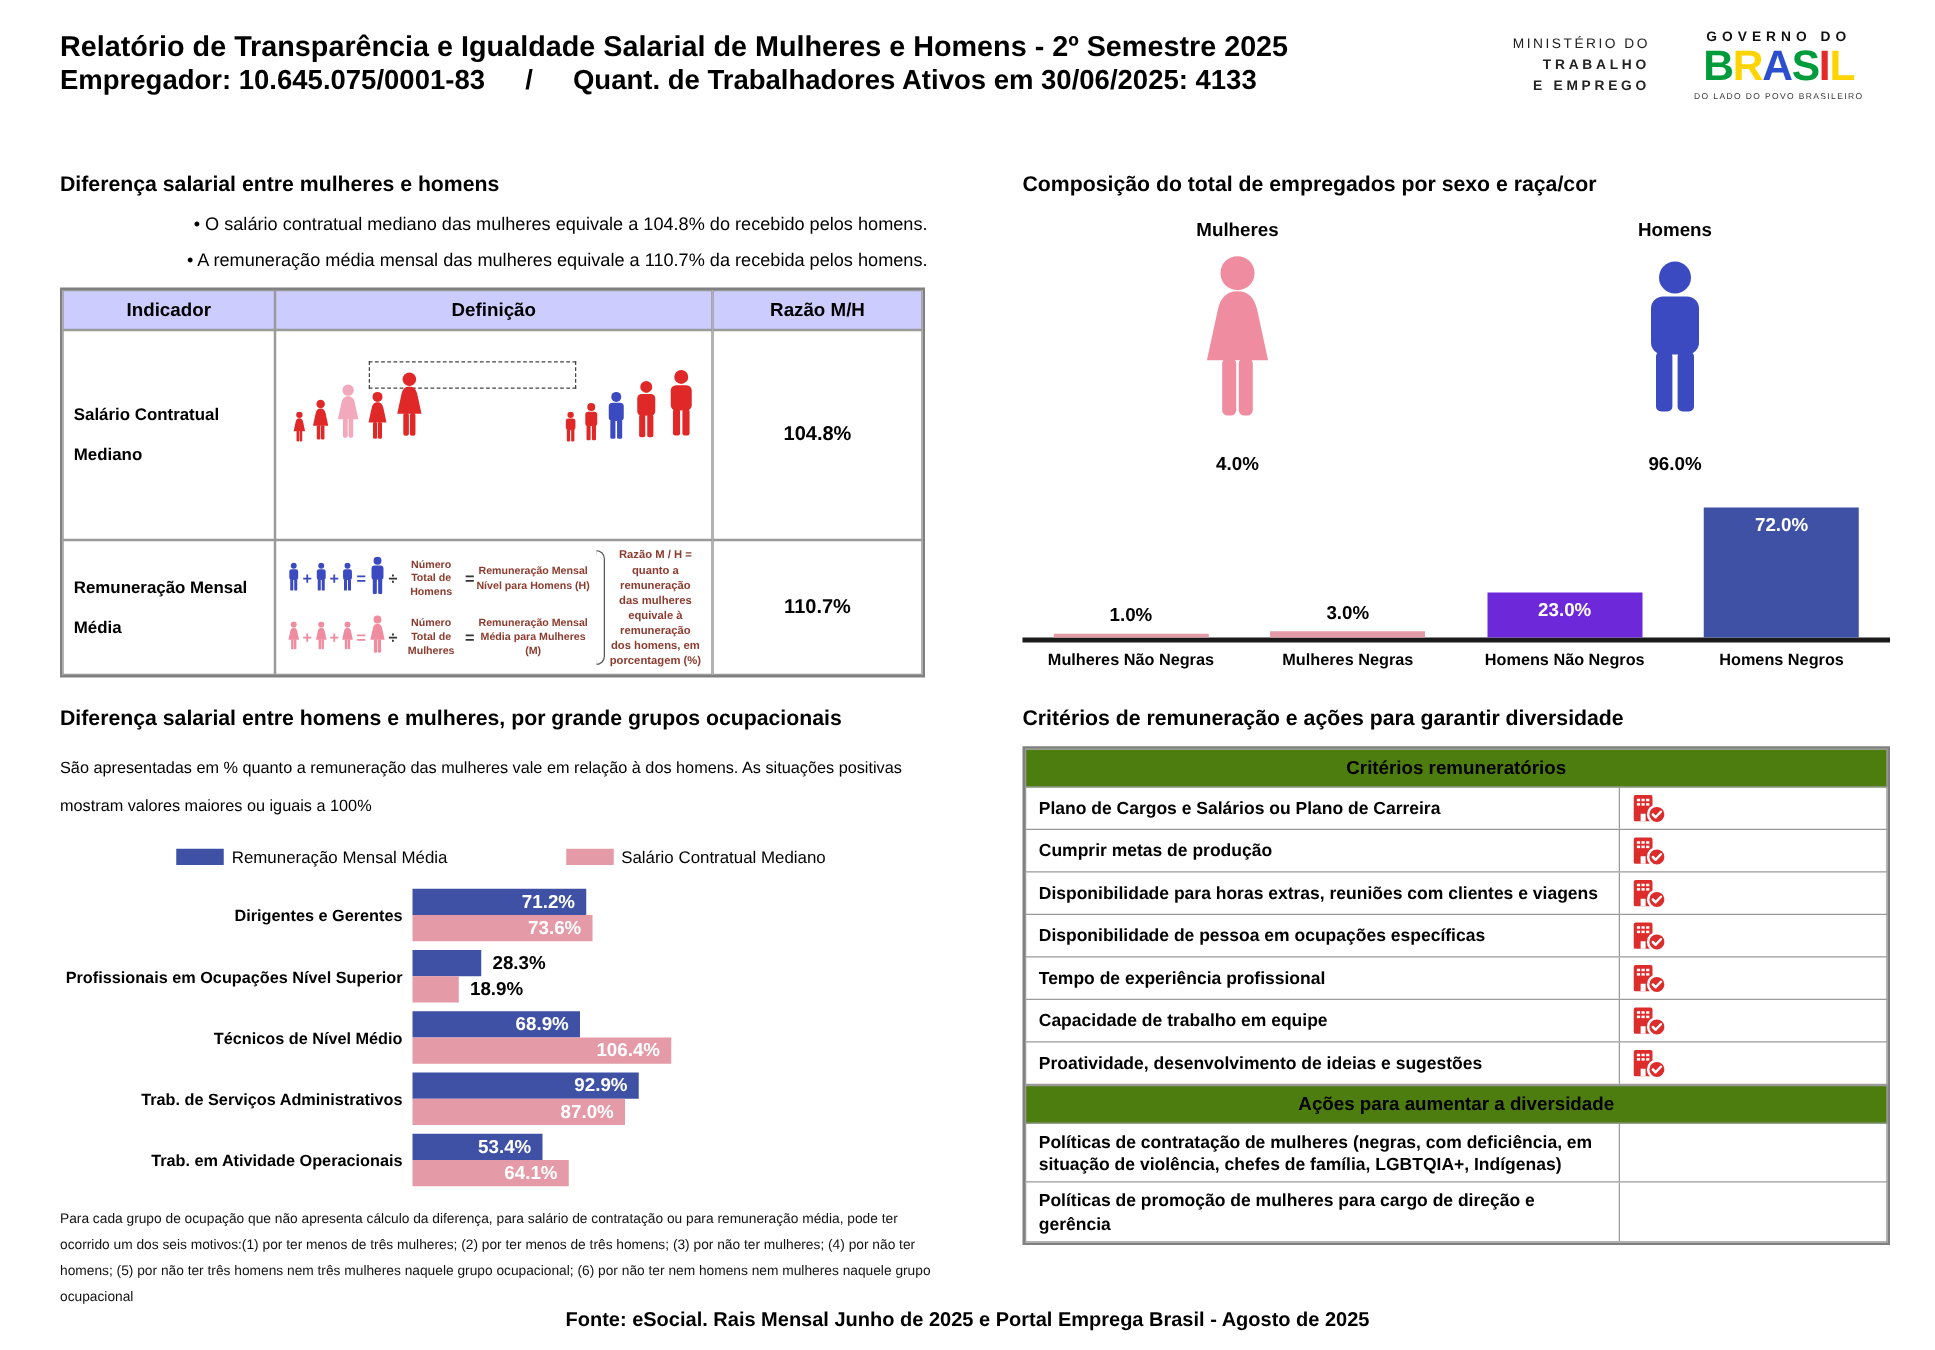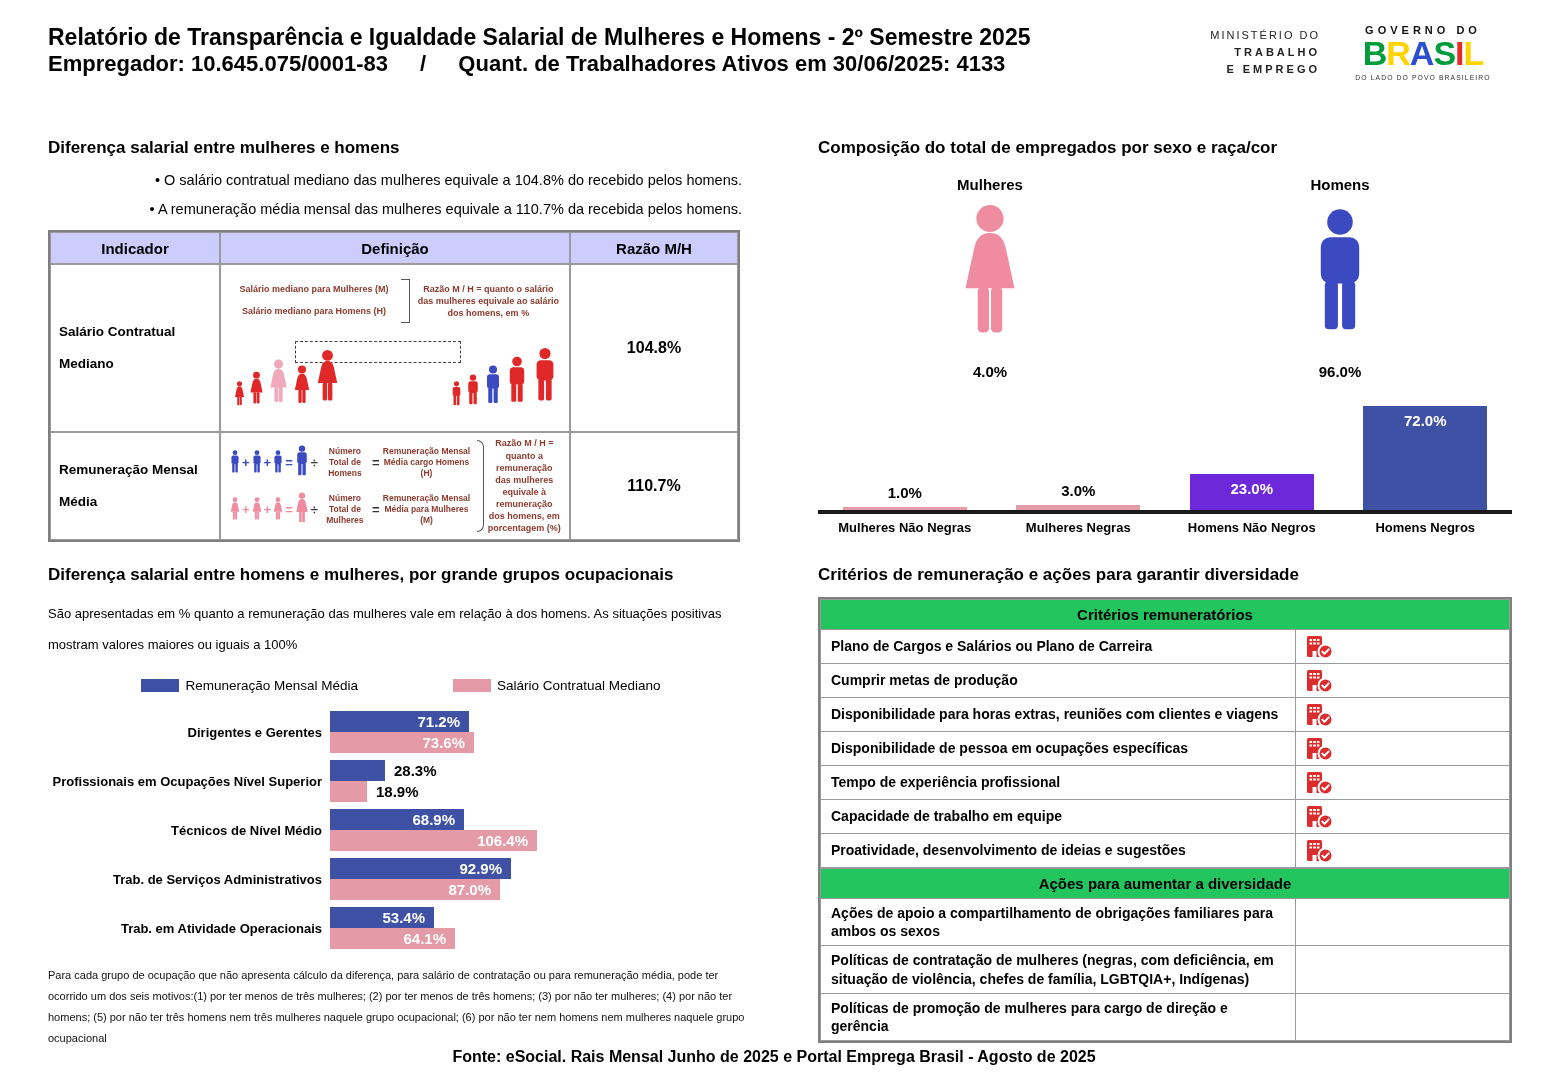--- a/index.html
+++ b/index.html
@@ -95,21 +95,21 @@
   .occ-bars { flex:1; }
   .occ-bar { position:relative; height:21px; }
   .occ-bar .fillbar { position:absolute; left:0; top:0; bottom:0; }
   .occ-in  { position:absolute; top:0; height:21px; line-height:21px; color:#fff; font-weight:bold; font-size:15px; text-align:right; }
   .occ-out { position:absolute; top:0; height:21px; line-height:21px; color:#000; font-weight:bold; font-size:15px; padding-left:9px; }
   .footnote { font-size:11px; line-height:1.9; margin-top:16px; color:#111; width:700px; }
 
   
   .crit-block { position:absolute; left:818px; top:565px; width:694px; }
   .crit-table { margin-top:12px; border:2px solid #808080; }
-  .crit-head { background:#22c55e; border:1px solid #9a9a9a; font-weight:bold; font-size:15px; text-align:center; padding:6px 0; }
+  .crit-head { background:#4d7c0f; border:1px solid #9a9a9a; font-weight:bold; font-size:15px; text-align:center; padding:6px 0; }
   .crit-row { display:flex; border:1px solid #9a9a9a; border-top:none; min-height:34px; }
   .crit-text { flex:1; font-size:14px; font-weight:bold; padding:5px 10px; display:flex; align-items:center; line-height:1.3; }
   .crit-icon-cell { width:214px; border-left:1px solid #9a9a9a; display:flex; align-items:center; padding-left:10px; }
 
   
   .footer { position:absolute; left:0; right:0; bottom:14px; text-align:center; font-size:16px; font-weight:bold; }
 </style>
 </head>
 <body>
 
@@ -163,28 +163,20 @@
 
     <div class="gap-table">
       <div class="gt-head">Indicador</div>
       <div class="gt-head">Definição</div>
       <div class="gt-head">Razão M/H</div>
 
       <div class="gt-ind">
         <span>Salário Contratual Mediano</span>
       </div>
       <div class="gt-def">
-        <div class="def-top">
-          <div class="def-lines dk">
-            <div>Salário mediano para Mulheres (M)</div>
-            <div>Salário mediano para Homens (H)</div>
-          </div>
-          <div class="bracket"></div>
-          <div class="def-note dk">Razão M / H = quanto o salário das mulheres equivale ao salário dos homens, em %</div>
-        </div>
         <div class="fig-row">
           <div class="dash-box"></div>
           <div class="grp grp-left">
             <svg class="fig f-red" style="width:13px;height:28px">
                 <use href="#sym-woman"></use>
               </svg>
             <svg class="fig f-red" style="width:17px;height:38px">
                 <use href="#sym-woman"></use>
               </svg>
             <svg class="fig f-pink" style="width:23px;height:50px">
@@ -237,21 +229,21 @@
               <svg class="fig f-blue" style="width:12px;height:26px">
                   <use href="#sym-man"></use>
                 </svg>
                 <span class="op op-blue">=</span>
               <svg class="fig f-blue" style="width:16px;height:35px">
                   <use href="#sym-man"></use>
                 </svg>
               <span class="op op-dark">÷</span>
               <div class="mini divisor dk">Número Total de Homens</div>
               <span class="op op-dark">=</span>
-              <div class="mini result dk">Remuneração Mensal Média cargo Homens (H)</div>
+              <div class="mini result dk">Remuneração Mensal Nível para Homens (H)</div>
             </div>
             <div class="formula">
               <svg class="fig f-rose" style="width:12px;height:26px">
                   <use href="#sym-woman"></use>
                 </svg>
                 <span class="op op-rose">+</span>
               <svg class="fig f-rose" style="width:12px;height:26px">
                   <use href="#sym-woman"></use>
                 </svg>
                 <span class="op op-rose">+</span>
@@ -538,24 +530,20 @@
     <rect x="6.5" y="17" width="4" height="6" fill="#fff"></rect>
     <circle cx="19.5" cy="17.5" r="7" fill="#dd2c2c" stroke="#fff" stroke-width="2"></circle>
     <path d="M16.3 17.6 l2.2 2.2 l4.2 -4.4" fill="none" stroke="#fff" stroke-width="2" stroke-linecap="round" stroke-linejoin="round"></path>
   </svg>
             </div>
           </div>
         </div>
       <div class="crit-head">Ações para aumentar a diversidade</div>
       <div id="crit-rows-2">
           <div class="crit-row">
-            <div class="crit-text">Ações de apoio a compartilhamento de obrigações familiares para ambos os sexos</div>
-            <div class="crit-icon-cell"></div>
-          </div>
-          <div class="crit-row">
             <div class="crit-text">Políticas de contratação de mulheres (negras, com deficiência, em situação de violência, chefes de família, LGBTQIA+, Indígenas)</div>
             <div class="crit-icon-cell"></div>
           </div>
           <div class="crit-row">
             <div class="crit-text">Políticas de promoção de mulheres para cargo de direção e gerência</div>
             <div class="crit-icon-cell"></div>
           </div>
         </div>
     </div>
   </div>

